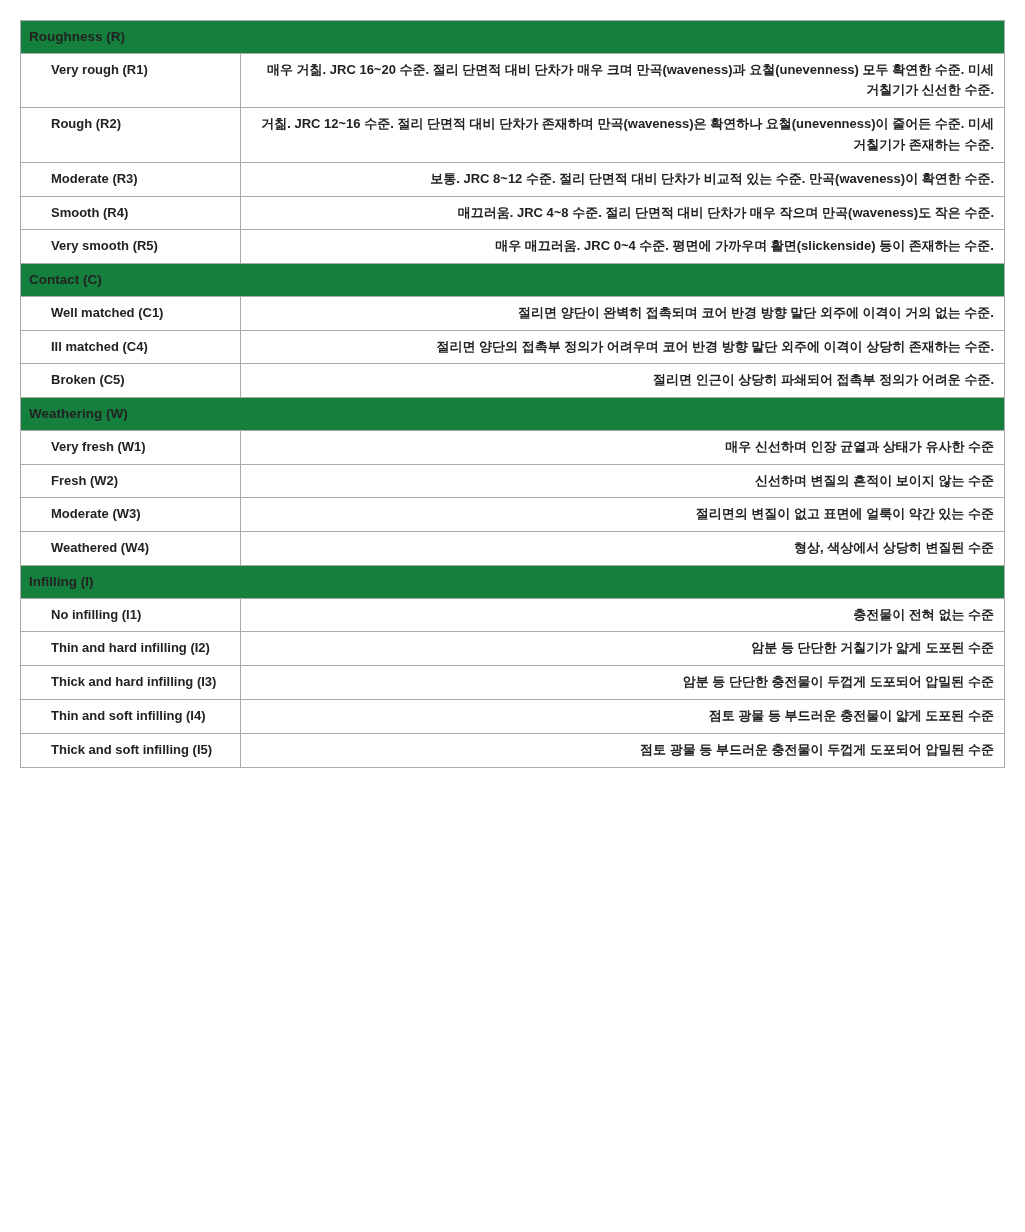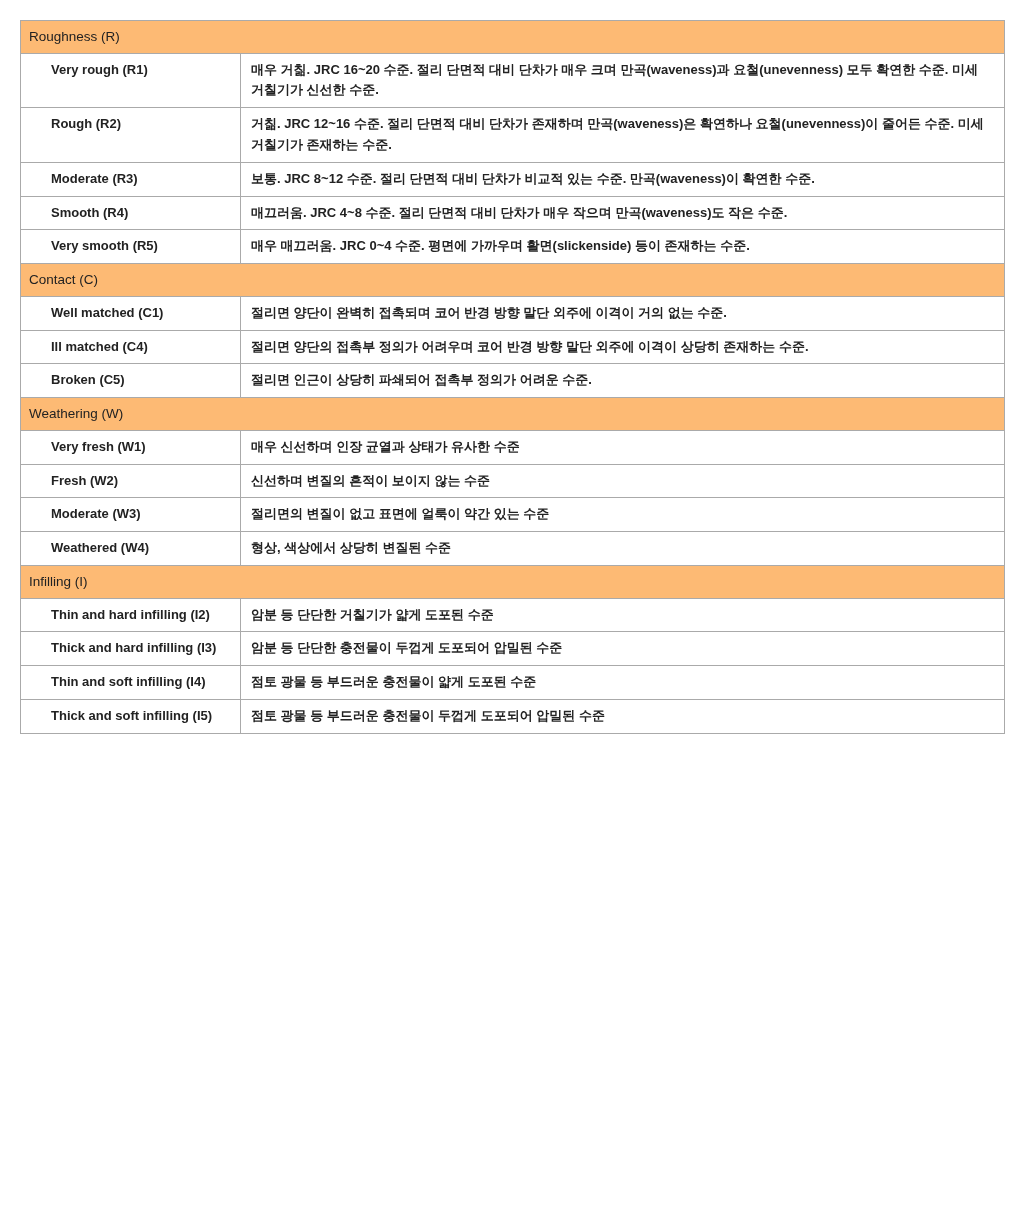--- a/index.html
+++ b/index.html
@@ -16,32 +16,33 @@
       border: 1px solid #aaa;
     }
     td, th {
       border: 1px solid #aaa;
       padding: 6px 10px;
       vertical-align: top;
       line-height: 1.6;
       font-weight: bold;
     }
     .section-header td {
-      background: #fdba74;
-      font-weight: normal;
+      background: #15803d;
+      font-weight: bold;
       font-size: 13.5px;
       padding: 5px 8px;
     }
     .term-cell {
       width: 220px;
       padding-left: 30px;
       white-space: nowrap;
     }
     .desc-cell {
       width: auto;
+      text-align: right;
     }
   </style>
 </head>
 <body>
 
 <table>
   <tbody id="table-body">
       <tr class="section-header">
         <td colspan="2">Roughness (R)</td>
       </tr>
@@ -96,20 +97,24 @@
         <td class="desc-cell">절리면의 변질이 없고 표면에 얼룩이 약간 있는 수준</td>
       </tr>
       <tr>
         <td class="term-cell">Weathered (W4)</td>
         <td class="desc-cell">형상, 색상에서 상당히 변질된 수준</td>
       </tr>
       <tr class="section-header">
         <td colspan="2">Infilling (I)</td>
       </tr>
       <tr>
+        <td class="term-cell">No infilling (I1)</td>
+        <td class="desc-cell">충전물이 전혀 없는 수준</td>
+      </tr>
+      <tr>
         <td class="term-cell">Thin and hard infilling (I2)</td>
         <td class="desc-cell">암분 등 단단한 거칠기가 얇게 도포된 수준</td>
       </tr>
       <tr>
         <td class="term-cell">Thick and hard infilling (I3)</td>
         <td class="desc-cell">암분 등 단단한 충전물이 두껍게 도포되어 압밀된 수준</td>
       </tr>
       <tr>
         <td class="term-cell">Thin and soft infilling (I4)</td>
         <td class="desc-cell">점토 광물 등 부드러운 충전물이 얇게 도포된 수준</td>

